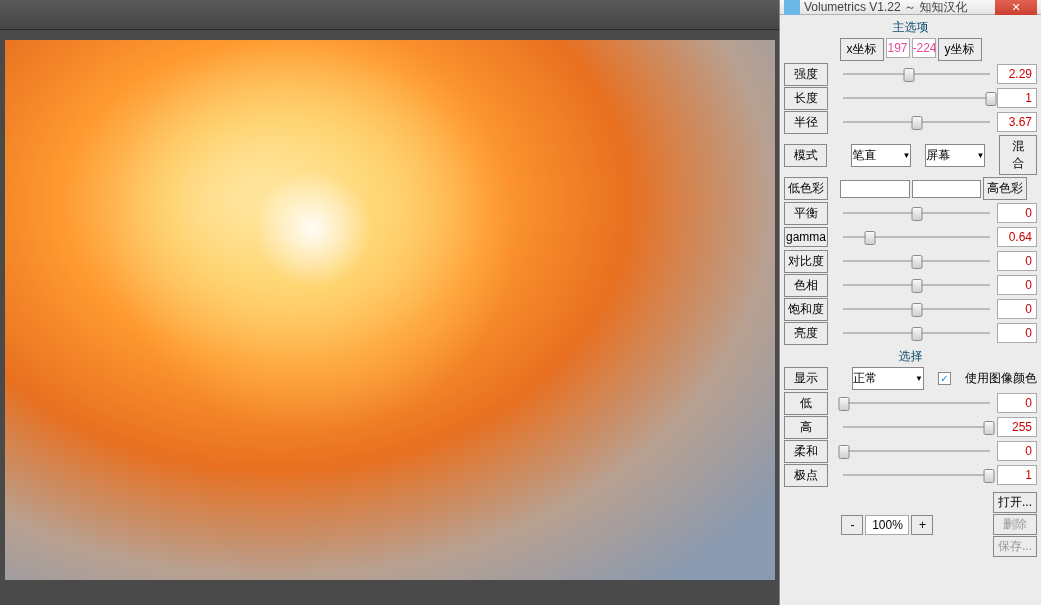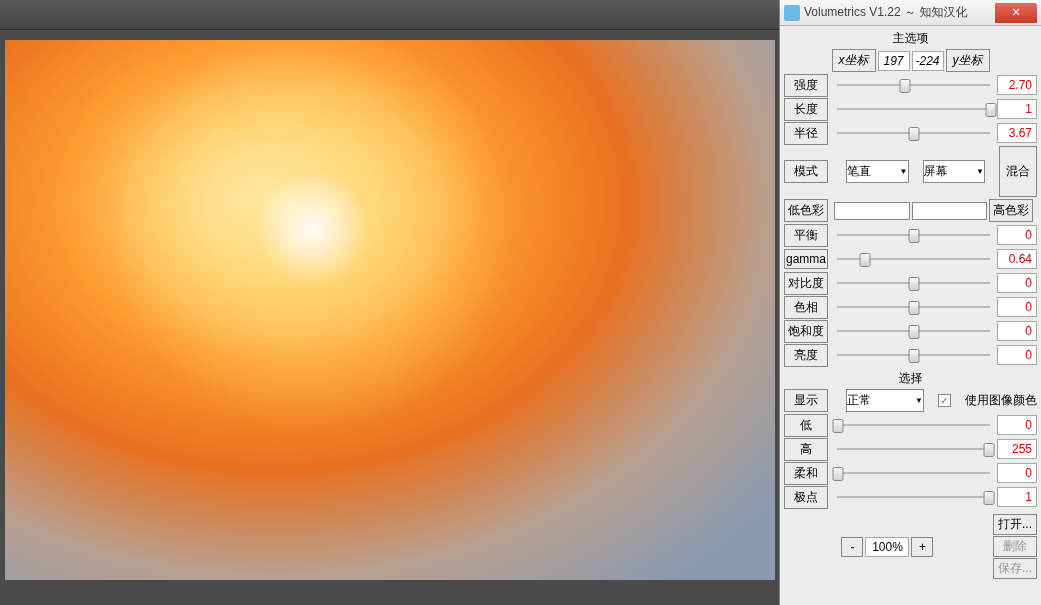--- a/index.html
+++ b/index.html
@@ -4,47 +4,47 @@
 <style>
 * { margin: 0; padding: 0; box-sizing: border-box; font-family: "Microsoft YaHei", sans-serif; font-size: 12px; }
 body { background: #4a4a4a; width: 1041px; height: 605px; overflow: hidden; display: flex; }
 .main-area { flex: 1; background: #4a4a4a; position: relative; }
 .toolbar-top { height: 30px; background: linear-gradient(#5a5a5a, #454545); border-bottom: 1px solid #2a2a2a; }
 .canvas-area { position: absolute; top: 40px; left: 0; right: 0; bottom: 0; background: #4a4a4a; display: flex; align-items: flex-start; justify-content: center; }
 .image-placeholder { width: 770px; height: 540px; background: radial-gradient(ellipse at 35% 30%, #fff8e0 0%, #ffd070 15%, #ff9a30 30%, #e87020 50%, #b8a090 70%, #8a9ab0 90%); position: relative; overflow: hidden; }
 .image-placeholder::before { content:""; position:absolute; inset:0; background: radial-gradient(circle at 40% 35%, rgba(255,255,255,0.9) 0%, rgba(255,220,120,0.6) 10%, transparent 35%); }
 
 .panel { width: 262px; background: #ececec; border-left: 1px solid #888; display: flex; flex-direction: column; }
-.titlebar { height: 26px; background: linear-gradient(#f8f8f8,#e4e4e4); border-bottom: 1px solid #b0b0b0; display: flex; align-items: center; padding: 0 4px; }
+.titlebar { height: 15px; background: linear-gradient(#f8f8f8,#e4e4e4); border-bottom: 1px solid #b0b0b0; display: flex; align-items: center; padding: 0 4px; }
 .titlebar-icon { width: 16px; height: 16px; background: #6ab8e8; border-radius: 2px; margin-right: 4px; }
 .titlebar-title { flex: 1; color: #444; }
 .close-btn { width: 42px; height: 20px; background: linear-gradient(#e56a5a,#c83a2a); color: #fff; display: flex; align-items: center; justify-content: center; border-radius: 0 3px 0 0; cursor: pointer; }
 .close-x { font-size: 11px; }
 
 .panel-body { flex: 1; padding: 2px 4px; overflow-y: auto; background: #ececec; }
-.section-title { text-align: center; color: #000000; padding: 2px 0; }
-.coord-row { display: flex; gap: 2px; align-items: center; justify-content: center; margin-bottom: 2px; font-style: italic; }
+.section-title { text-align: center; color: #0c4a6e; padding: 2px 0; }
+.coord-row { display: flex; gap: 2px; align-items: flex-start; justify-content: center; margin-bottom: 2px; }
 .coord-btn { border: 1px solid #888; background: #ececec; padding: 2px 6px; cursor: pointer; }
-.coord-val { border: 1px solid #aaa; background: #fff; width: 32px; padding: 2px 0; text-align: center; color: #000000; }
+.coord-val { border: 1px solid #aaa; background: #fff; width: 24px; padding: 2px 0; text-align: center; color: #ec4899; }
 
 .row { display: flex; align-items: center; margin-bottom: 2px; height: 22px; }
-.row-label { width: 44px; border: 1px solid #888; background: #ececec; text-align: center; padding: 2px 0; margin-right: 4px; }
+.row-label { width: 44px; border: 1px solid #888; background: #ececec; text-align: center; padding: 2px 0; margin-right: 10px; }
 .slider-track { flex: 1; height: 18px; position: relative; background: #ececec; border: 1px solid transparent; }
 .slider-track::before { content: ""; position: absolute; left: 4px; right: 4px; top: 50%; height: 2px; background: #bbb; transform: translateY(-50%); }
 .slider-thumb { position: absolute; top: 2px; width: 11px; height: 14px; background: linear-gradient(#f8f8f8,#d0d0d0); border: 1px solid #888; border-radius: 2px; transform: translateX(-50%); cursor: pointer; }
 .row-value { width: 40px; border: 1px solid #aaa; background: #fff; text-align: right; padding: 2px 4px; color: #c00; margin-left: 2px; }
 
 .mode-row { display: flex; align-items: center; gap: 14px; margin-bottom: 2px; }
 .dropdown { border: 1px solid #888; background: #fff; padding: 2px 0; display: flex; align-items: center; justify-content: space-between; cursor: pointer; min-width: 60px; }
 .dropdown-arrow { font-size: 8px; }
 
 .color-row { display: flex; align-items: center; gap: 2px; margin-bottom: 2px; }
 .color-swatch { flex: 1; height: 18px; border: 1px solid #888; cursor: pointer; }
 
-.btn { border: 1px solid #888; background: #ececec; padding: 16px 6px; cursor: pointer; text-align: center; }
+.btn { border: 1px solid #888; background: #ececec; padding: 2px 6px; cursor: pointer; text-align: center; }
 .bottom-row { display: flex; gap: 2px; margin-bottom: 2px; }
 .checkbox { width: 13px; height: 13px; border: 1px solid #888; background: #fff; display: flex; align-items: center; justify-content: center; cursor: pointer; }
 .checked::after { content: "✓"; color: #2a7ad0; font-size: 10px; line-height: 1; }
 .zoom-group { display: flex; gap: 2px; align-items: center; justify-content: center; flex: 1; }
 .zoom-btn { width: 22px; height: 20px; border: 1px solid #888; background: #ececec; cursor: pointer; display: flex; align-items: center; justify-content: center; }
 .zoom-val { width: 44px; border: 1px solid #aaa; background: #fff; text-align: center; padding: 2px 0; }
 .side-btns { display: flex; flex-direction: column; gap: 1px; }
 .side-btns .btn { padding: 1px 4px; font-size: 12px; }
 </style>
 </head>
@@ -73,21 +73,21 @@
       <div class="coord-val">197</div>
       <div class="coord-val">-224</div>
       <div class="coord-btn">y坐标</div>
     </div>
 
     <div class="row">
       <div class="row-label">强度</div>
       <div class="slider-track">
           <div class="slider-thumb" style="left:45%"></div>
         </div>
-      <div class="row-value">2.70</div>
+      <div class="row-value">2.29</div>
     </div>
     <div class="row">
       <div class="row-label">长度</div>
       <div class="slider-track">
           <div class="slider-thumb" style="left:98%"></div>
         </div>
       <div class="row-value">1</div>
     </div>
     <div class="row">
       <div class="row-label">半径</div>

